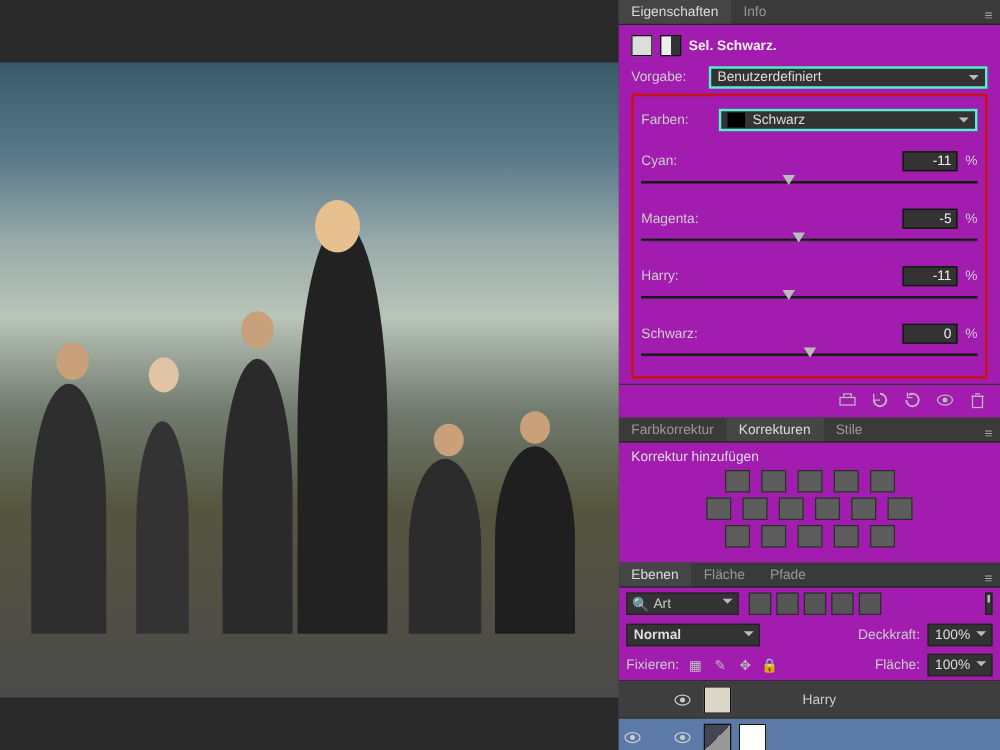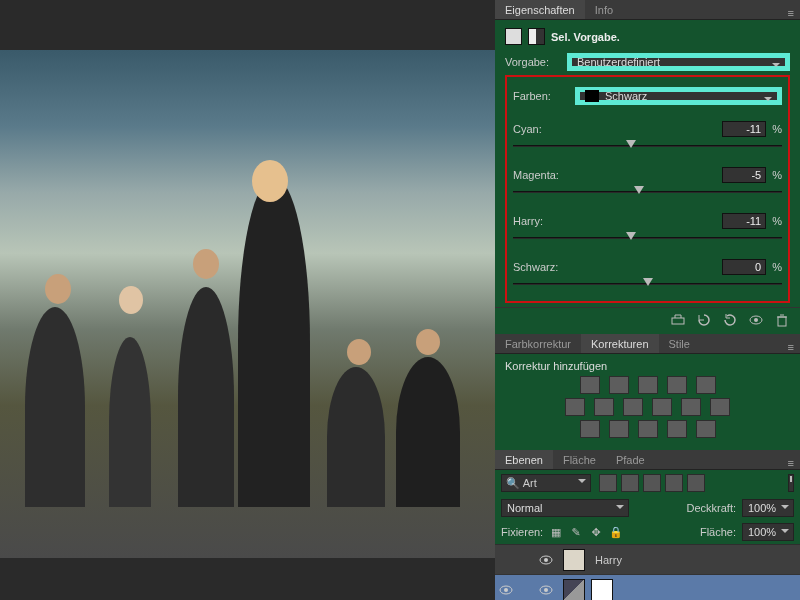--- a/index.html
+++ b/index.html
@@ -6,32 +6,32 @@
   body { background:#3a3a3a; width:800px; height:600px; overflow:hidden; color:#ccc; font-size:11px; }
   .app { display:flex; width:800px; height:600px; }
   .canvas { flex:0 0 495px; background:#2a2a2a; display:flex; align-items:center; justify-content:center; }
   .photo { width:495px; height:508px; background:
     linear-gradient(180deg,#3a5a6a 0%, #5a7a8a 15%, #97a9a9 28%, #b8c5b7 40%, #707a6e 55%, #55563f 70%, #4a4a4a 100%);
     position:relative; margin-top:8px;}
   
   .fig{position:absolute;bottom:10%;border-radius:50% 50% 0 0;}
   .fig1{left:5%;width:60px;height:200px;background:#2e2e2e;}
   .figh{position:absolute;border-radius:50%;background:#c8a07a;}
-  .panels { flex:1; background:#14532d; display:flex; flex-direction:column; }
+  .panels { flex:1; background:#a21caf; display:flex; flex-direction:column; }
   .tabbar { display:flex; background:#3a3a3a; height:22px; align-items:flex-end; border-bottom:1px solid #222; }
   .tab { padding:4px 10px 3px; color:#999; cursor:default; }
   .tab.active { background:#454545; color:#ddd; }
   .tabbar .opts{margin-left:auto;padding:0 6px;color:#aaa;}
   .prop-body { padding:8px 10px 4px; }
   .prop-header { display:flex; align-items:center; gap:6px; margin-bottom:8px; }
   .ic-sq { width:17px; height:17px; background:#ddd; border:1px solid #111; display:inline-block;}
   .ic-sq.mask{background:linear-gradient(90deg,#eee 50%,#333 50%);}
   .row { display:flex; align-items:center; margin:4px 0; gap:6px; }
   .lbl { width:56px; color:#ccc; }
-  .dd { flex:1; height:18px; background:#333; border:5px solid #5eead4; color:#ddd; padding:1px 5px; display:flex; align-items:center; position:relative;}
+  .dd { flex:1; height:18px; background:#333; border:2px solid #5eead4; color:#ddd; padding:1px 5px; display:flex; align-items:center; position:relative;}
   .dd::after{content:"";position:absolute;right:5px;top:5px;border:4px solid transparent;border-top-color:#bbb;}
   .swatch { width:14px; height:12px; background:#000; margin-right:6px; display:inline-block;}
   .hl-box { border:2px solid #c11; padding:6px 6px 10px; margin-top:4px;}
   .srow { margin:6px 0 2px; }
   .srow .top{ display:flex; align-items:center;margin-top:16px;}
   .srow .name{ flex:1; color:#ccc;}
   .numbox{ width:44px; height:16px; background:#333; border:1px solid #111; color:#eee; text-align:right; padding:0 4px; font-size:11px; line-height:14px;}
   .pct{margin-left:6px;color:#ccc;}
   .slider{ position:relative; height:12px; margin-top:2px;}
   .track{position:absolute;top:6px;left:0;right:0;height:2px;background:#2a2a2a;border-top:1px solid #111;}
@@ -57,21 +57,21 @@
   .small-lbl{color:#ccc;}
   .lock-row{display:flex;align-items:center;padding:3px 6px;gap:6px;border-bottom:1px solid #2e2e2e;}
   .lock-ic{width:14px;height:14px;color:#bbb;display:flex;align-items:center;justify-content:center;}
   .layer-list{background:#3e3e3e;}
   .layer{display:flex;align-items:center;height:30px;border-bottom:1px solid #333;padding:0 4px;gap:6px;}
   .layer.selected{background:#5b7aa8;color:#fff;}
   .eye{width:18px;text-align:center;color:#ccc;}
   .thumb-sq{width:22px;height:22px;background:#dcd6c8;border:1px solid #111;}
   .mask-sq{width:22px;height:22px;background:#fff;border:1px solid #111;}
   .adj-thumb{background:linear-gradient(135deg,#445 0 50%,#999 50%);}
-  .layer-name{flex:1;padding-left:4px;}
+  .layer-name{flex:1;padding-left:4px;margin-left:47px;}
   .sep{height:1px;background:#222;}
   svg{display:block;}
 </style>
 </head>
 <body>
 
 <div class="app">
   <div class="canvas">
     <div class="photo">
       <div class="fig fig1"></div>
@@ -93,21 +93,21 @@
 
     <div class="tabbar">
       <div class="tab active">Eigenschaften</div>
       <div class="tab">Info</div>
       <div class="opts">≡</div>
     </div>
     <div class="prop-body">
       <div class="prop-header">
         <span class="ic-sq"></span>
         <span class="ic-sq mask"></span>
-        <span style="font-weight:bold;color:#eee;">Sel. Vorgabe.</span>
+        <span style="font-weight:bold;color:#eee;">Sel. Schwarz.</span>
       </div>
       <div class="row">
         <span class="lbl">Vorgabe:</span>
         <div class="dd">
             <span>Benutzerdefiniert</span>
           </div>
       </div>
 
       <div class="hl-box">
         <div class="row">
@@ -247,21 +247,21 @@
       <div class="filters" id="filtericons">
           <div class="f-ic"></div>
           <div class="f-ic"></div>
           <div class="f-ic"></div>
           <div class="f-ic"></div>
           <div class="f-ic"></div>
         </div>
       <div class="toggle-bar"></div>
     </div>
     <div class="blend-row">
-      <div class="dd-sm" style="width:128px;">
+      <div class="dd-sm" style="width:107px;font-weight:bold;">
           <span>Normal</span>
         </div>
       <div class="spacer"></div>
       <span class="small-lbl">Deckkraft:</span>
       <div class="dd-sm" style="width:52px;">
           <span>100%</span>
         </div>
     </div>
     <div class="lock-row">
       <span class="small-lbl">Fixieren:</span>

